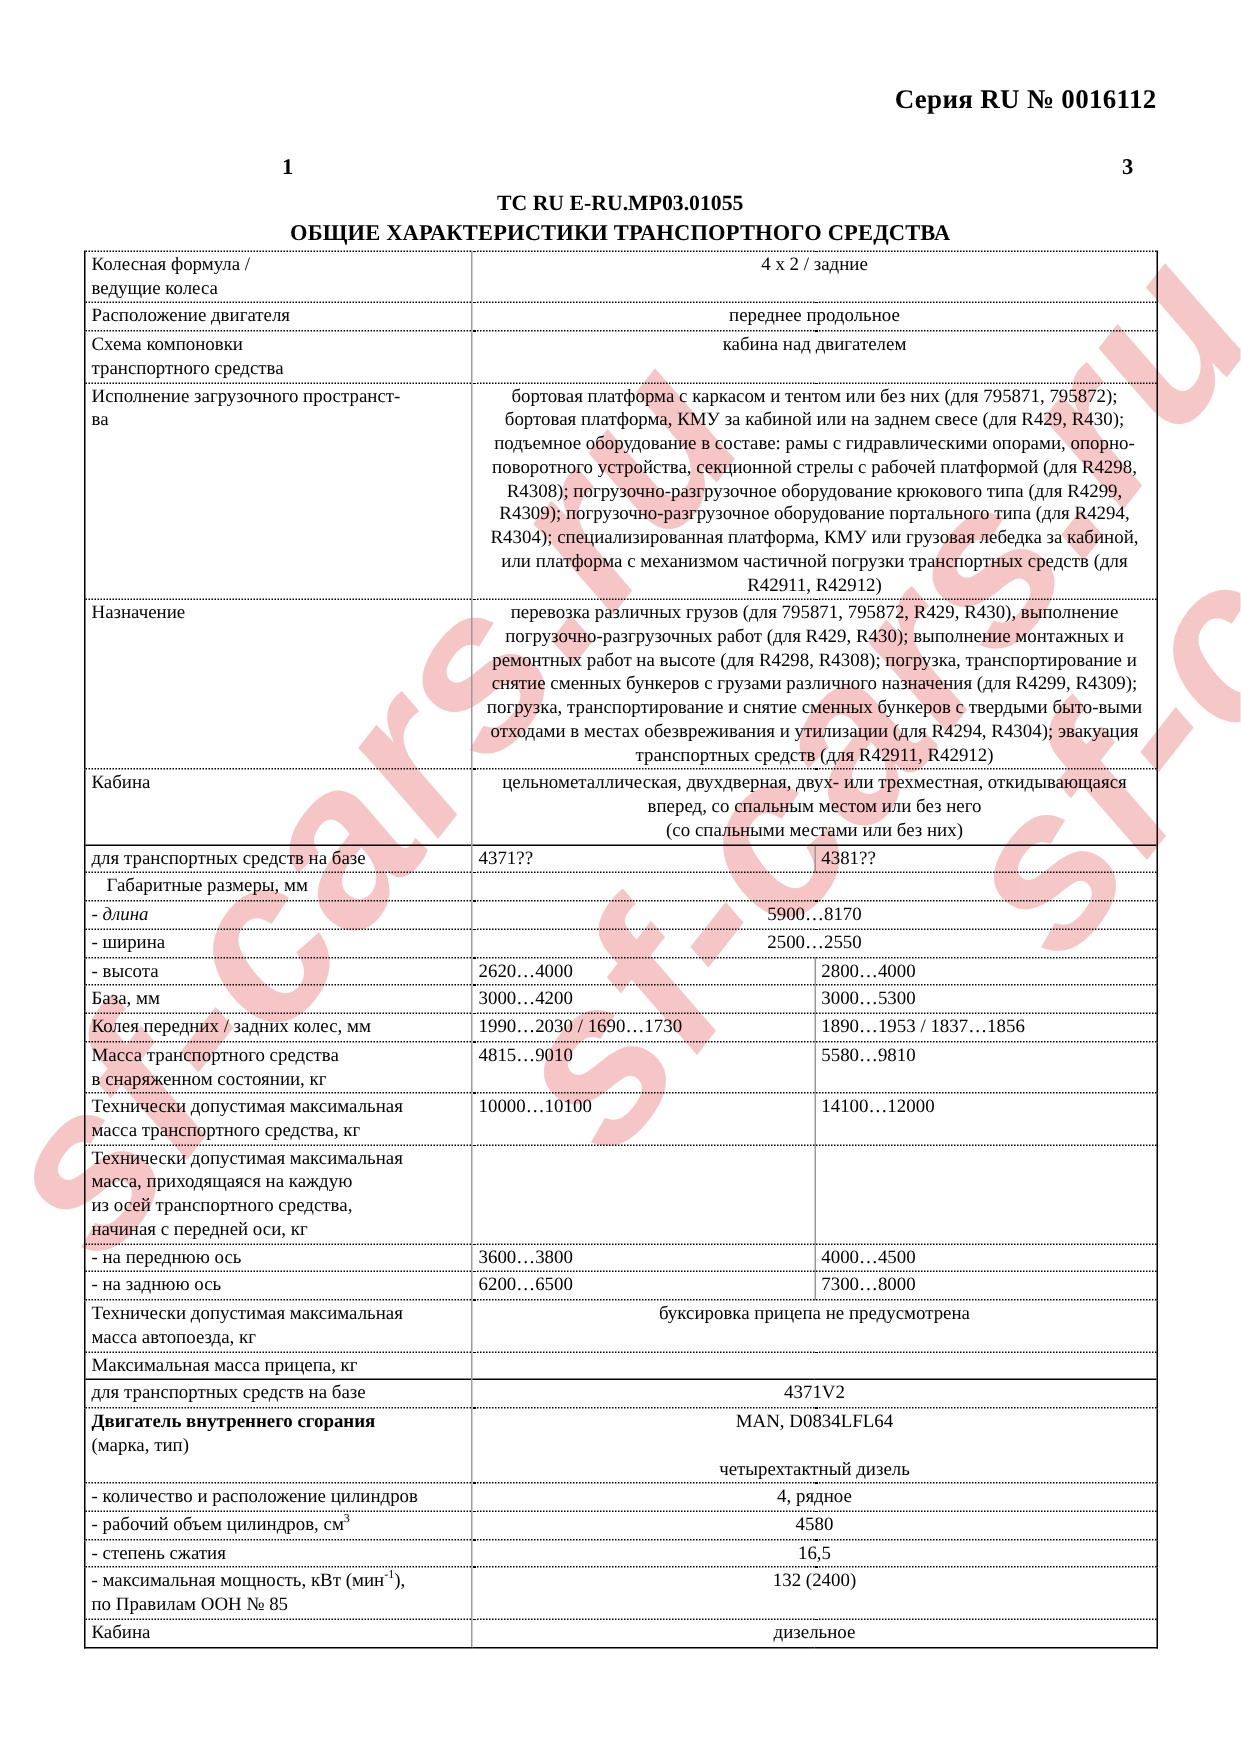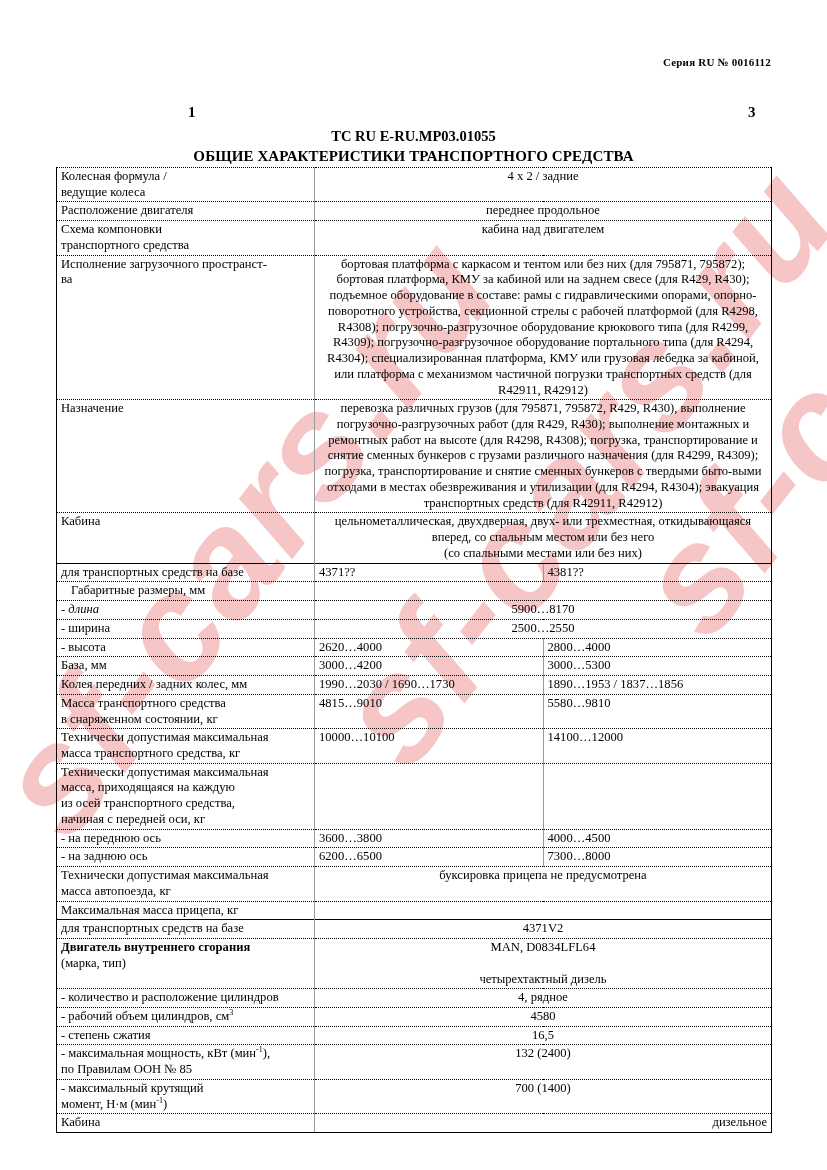--- a/index.html
+++ b/index.html
@@ -47,21 +47,21 @@
     width: 827px;
     height: 1170px;
     padding: 0;
   }
 
   .series-line {
     position: absolute;
     right: 56px;
     top: 56px;
     font-weight: 700;
-    font-size: 11px;
+    font-size: 18px;
     letter-spacing: .2px;
   }
 
   .page-numbers {
     position: absolute;
     left: 0; right: 0;
     top: 104px;
     height: 20px;
   }
   .pn-left {
@@ -115,21 +115,21 @@
   table.spec td.lbl {
     border-left: 1px solid #000;
     text-align: left;
   }
   table.spec tr.first-row td { border-top: 1px dotted #000; }
   table.spec td.last-col { border-right: 1px solid #000; }
   .ctr { text-align: left; }
   .lbl-ctr { text-align: center; }
   .bold { font-weight: 700; }
   .solid-top td { border-top: 1.6px solid #000 !important; }
-  .solid-bottom td { border-bottom: 1.6px solid #000 !important; text-align: right; }
+  .solid-bottom td { border-bottom: 1.6px solid #000 !important; }
   .para { text-align: center; }
   sup { font-size: 8px; vertical-align: super; line-height: 0; }
 </style>
 </head>
 <body>
 
 <div id="watermark-layer">
   <div class="wm-text wm-a">sf-cars.ru</div>
   <div class="wm-text wm-b">sf-cars.ru</div>
   <div class="wm-text wm-c">sf-cars.ru</div>
@@ -255,24 +255,20 @@
           <td colspan="2" class="para last-col">4580</td>
         </tr>
         <tr>
           <td class="lbl" style="width: 258px;">- степень сжатия</td>
           <td colspan="2" class="para last-col">16,5</td>
         </tr>
         <tr>
           <td class="lbl" style="width: 258px;">- максимальная мощность, кВт (мин<sup>-1</sup>),<br>  по Правилам ООН № 85</td>
           <td colspan="2" class="para last-col">132 (2400)</td>
         </tr>
-        <tr>
-          <td class="lbl" style="width: 258px;">- максимальный крутящий<br>  момент, Н·м (мин<sup>-1</sup>)</td>
-          <td colspan="2" class="para last-col">700 (1400)</td>
-        </tr>
         <tr class=" solid-bottom">
           <td class="lbl" style="width: 258px;">Кабина</td>
           <td colspan="2" class="para last-col">дизельное</td>
         </tr>
       </tbody>
   </table>
 
 </div>
 
 </body></html>

